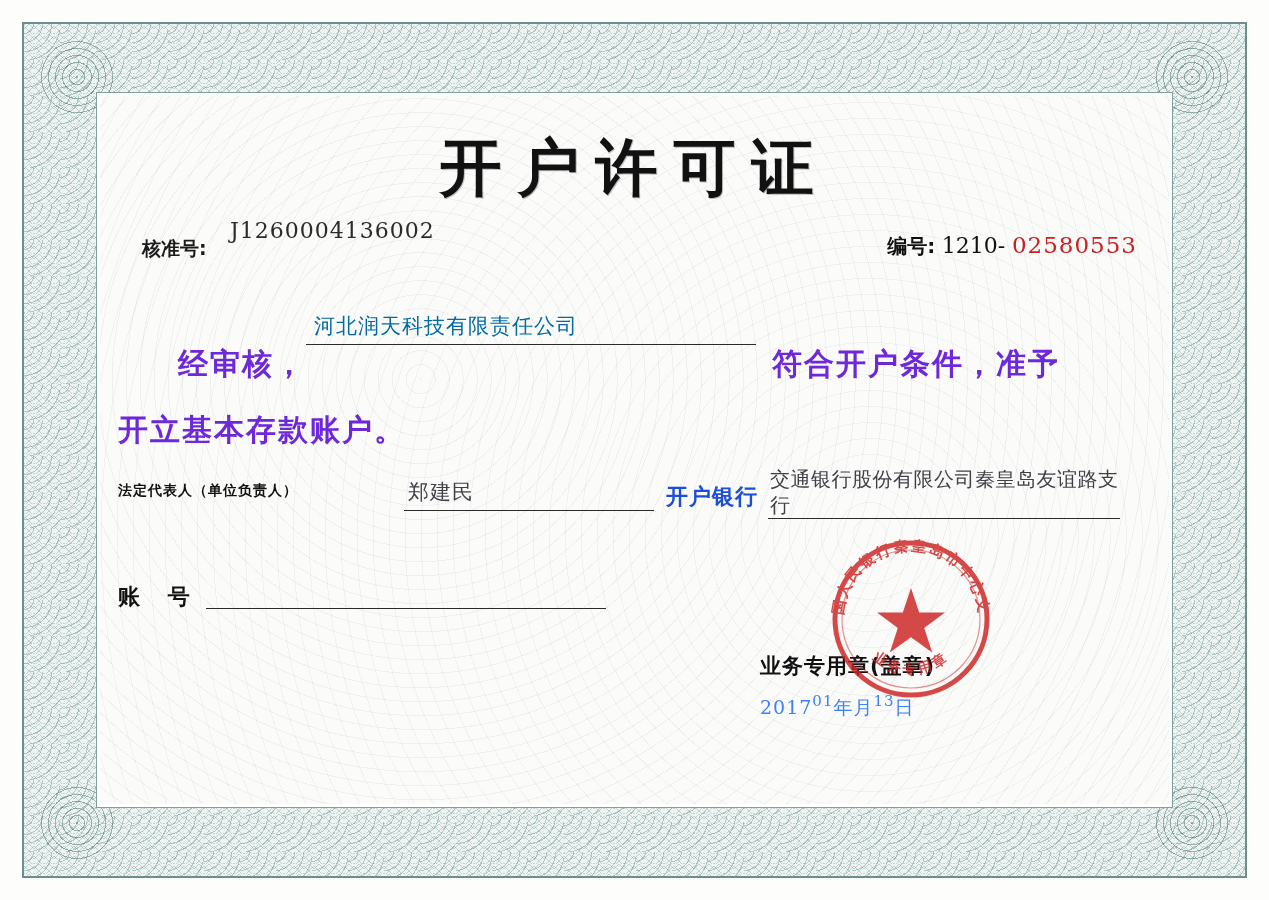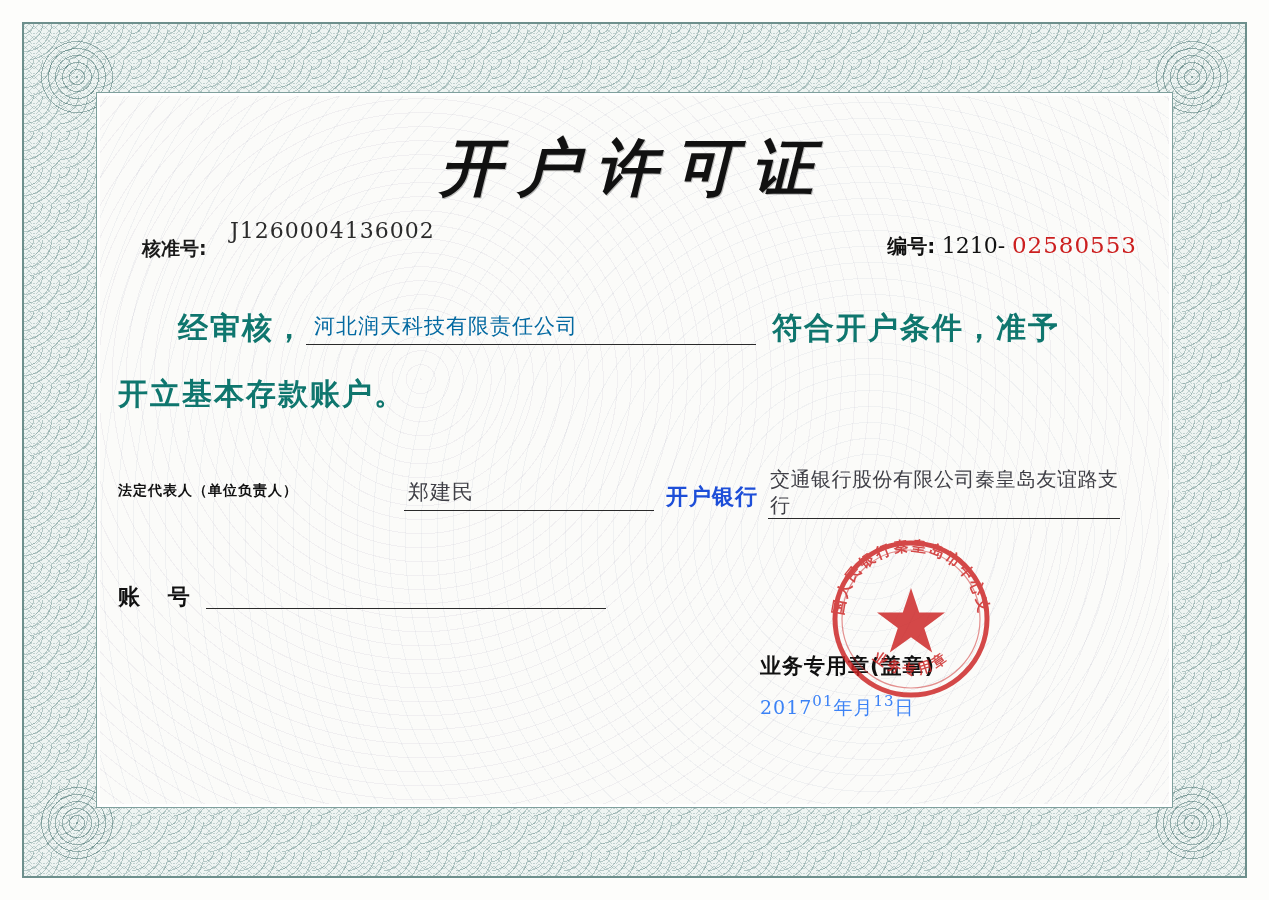--- a/index.html
+++ b/index.html
@@ -88,21 +88,20 @@
     top: 30px;
     left: 0;
     right: 0;
     text-align: center;
     font-family: "DejaVu Serif", "Liberation Serif", serif;
     font-size: 62px;
     font-weight: bold;
     letter-spacing: 16px;
     color: #111111;
     text-shadow: 1px 1px 0 rgba(0,0,0,0.25);
-    font-style: italic;
   }
 
   .row-approval {
     position: absolute;
     top: 122px;
     left: 42px;
     right: 18px;
     height: 40px;
   }
   .approval-label {
@@ -145,22 +144,23 @@
   .body-line1 {
     position: absolute;
     top: 208px;
     left: 78px;
     right: 10px;
     height: 46px;
   }
   .b-text {
     font-size: 30px;
     font-weight: bold;
-    color: #0f766e;
+    color: #6d28d9;
     letter-spacing: 2px;
+    margin-top: 36px;
   }
   .body-line1 .lead {
     position: absolute;
     left: 0;
     top: 4px;
   }
   .fill-line {
     position: absolute;
     border-bottom: 1.5px solid #2a2a2a;
   }

